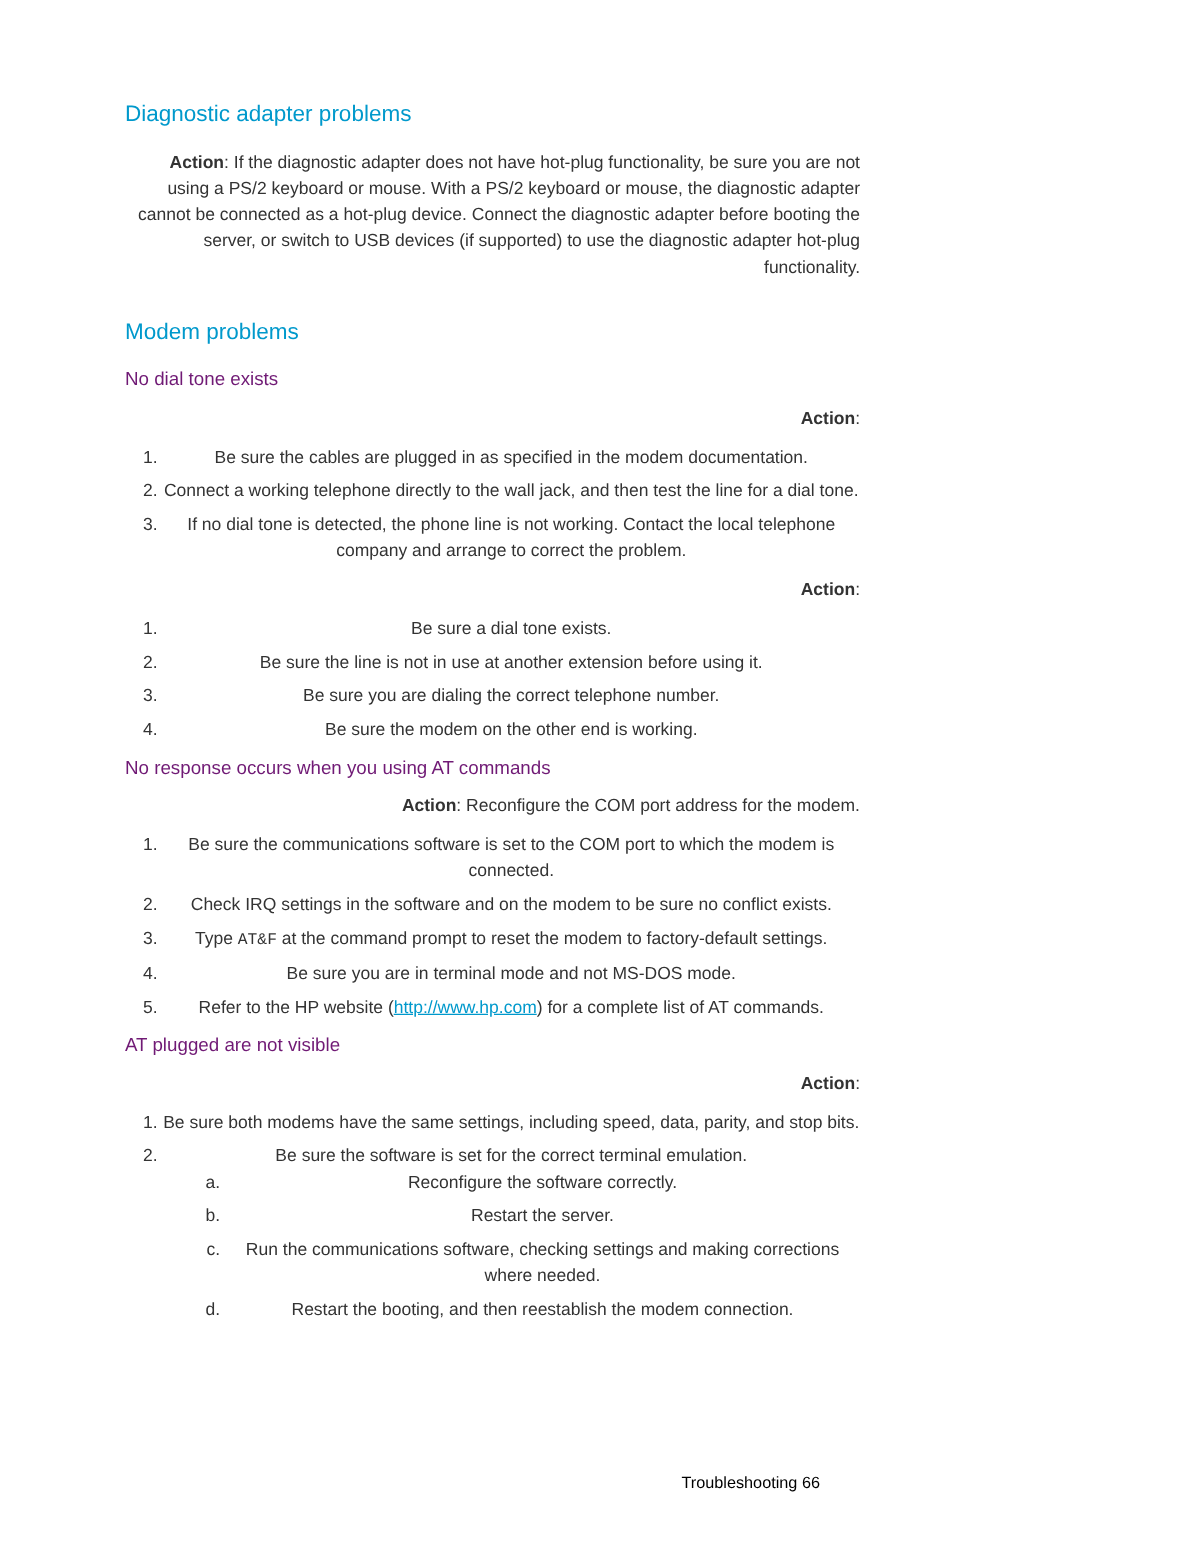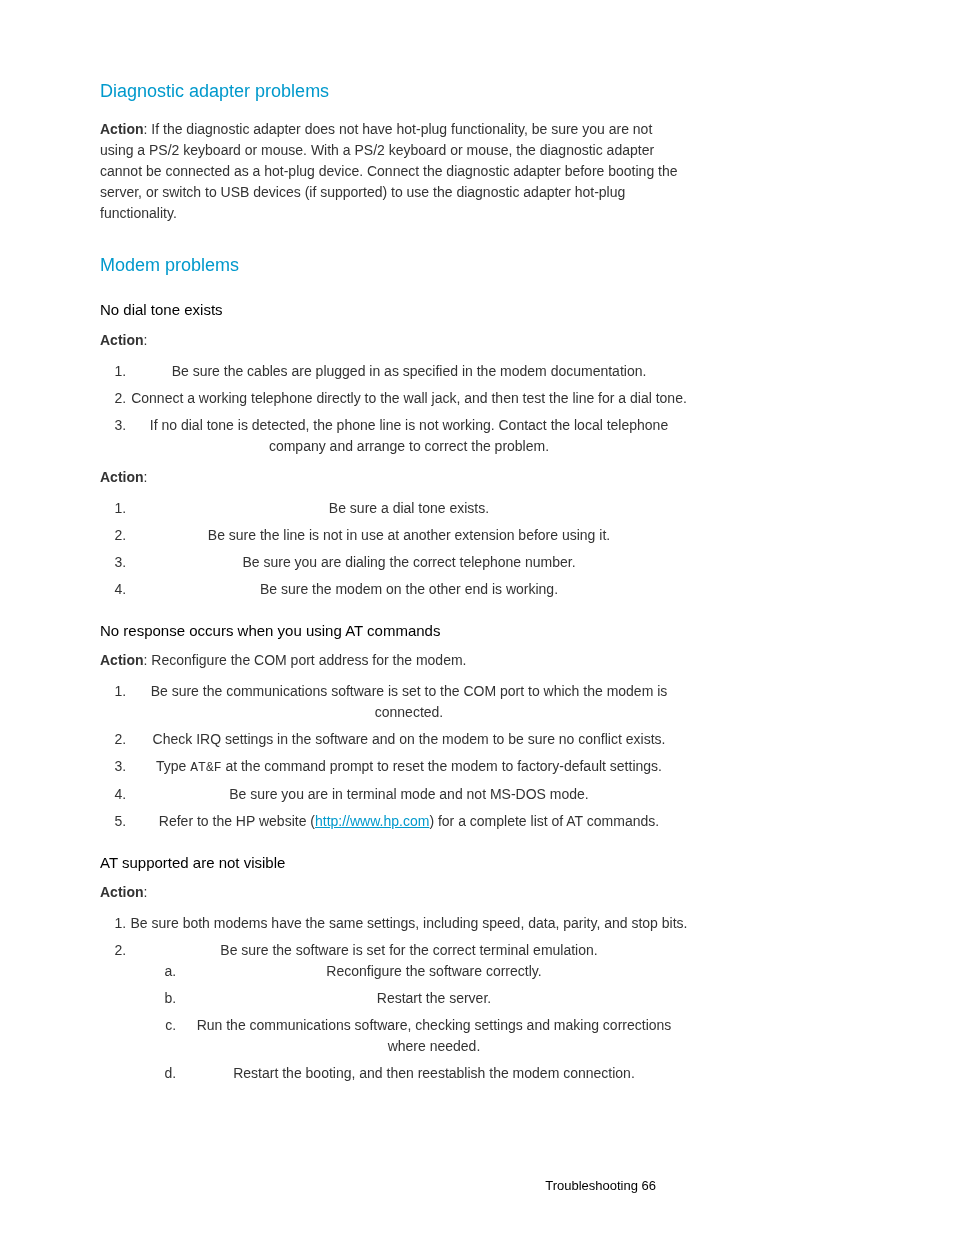--- a/index.html
+++ b/index.html
@@ -17,29 +17,30 @@
       position: relative;
     }
     h2.section-title {
       color: #0099cc;
       font-size: 18px;
       font-weight: normal;
       margin-bottom: 14px;
       margin-top: 28px;
     }
     h3.sub-title {
-      color: #000000;
+      color: #701a75;
       font-size: 15px;
       font-weight: normal;
       margin-bottom: 8px;
-      margin-top: 20px;
+      margin-top: 4px;
     }
     p {
       margin-bottom: 10px;
       font-size: 14px;
+      text-align: right;
     }
     .bold { font-weight: bold; }
     ol {
       margin-left: 30px;
       margin-bottom: 10px;
       text-align: center;
     }
     ol li {
       margin-bottom: 6px;
       font-size: 14px;
@@ -98,21 +99,21 @@
   <h3 class="sub-title">No response occurs when you using AT commands</h3>
   <p><span class="bold">Action</span><span>: Reconfigure the COM port address for the modem.</span></p>
   <ol>
     <li>Be sure the communications software is set to the COM port to which the modem is connected.</li>
     <li>Check IRQ settings in the software and on the modem to be sure no conflict exists.</li>
     <li>Type <code>AT&amp;F</code> at the command prompt to reset the modem to factory-default settings.</li>
     <li>Be sure you are in terminal mode and not MS-DOS mode.</li>
     <li>Refer to the HP website (<a href="#">http://www.hp.com</a>) for a complete list of AT commands.</li>
   </ol>
 
-  <h3 class="sub-title">AT supported are not visible</h3>
+  <h3 class="sub-title">AT plugged are not visible</h3>
 
   <p><span class="bold">Action</span><span>:</span></p>
   <ol>
     <li>Be sure both modems have the same settings, including speed, data, parity, and stop bits.</li>
     <li>
       Be sure the software is set for the correct terminal emulation.
       <ol class="alpha">
         <li>Reconfigure the software correctly.</li>
         <li>Restart the server.</li>
         <li>Run the communications software, checking settings and making corrections where needed.</li>

